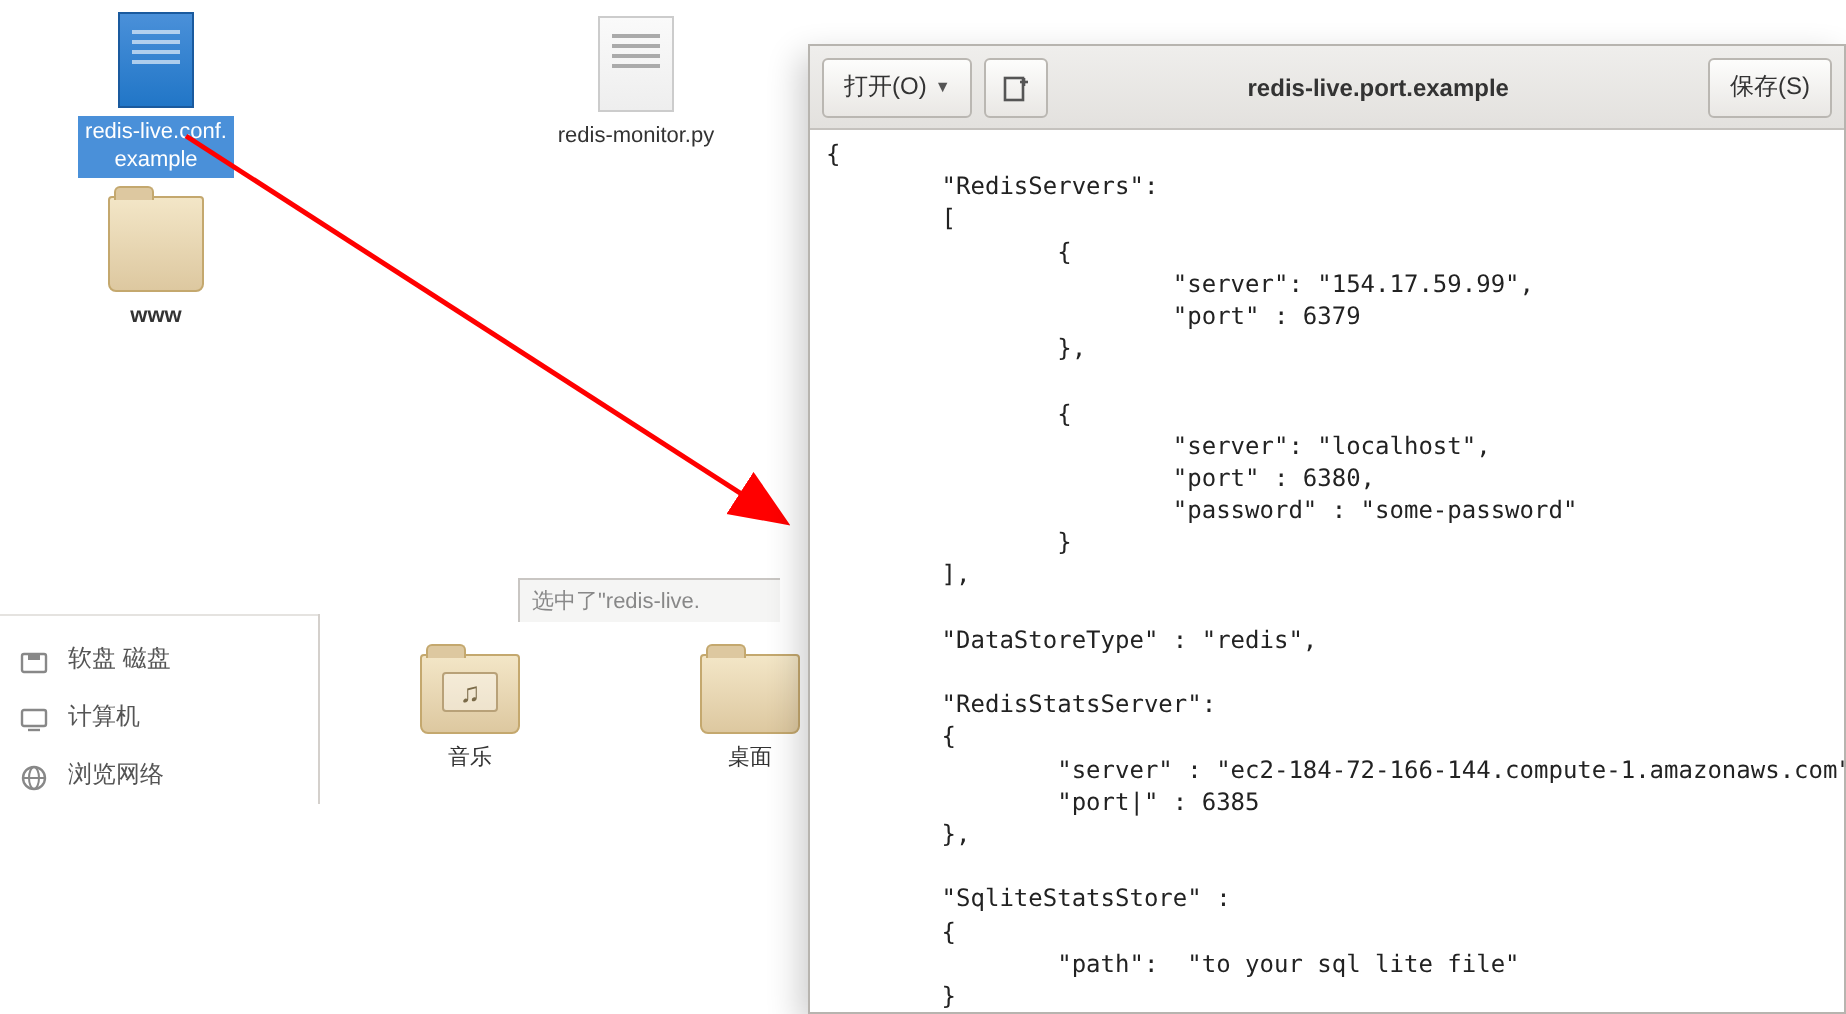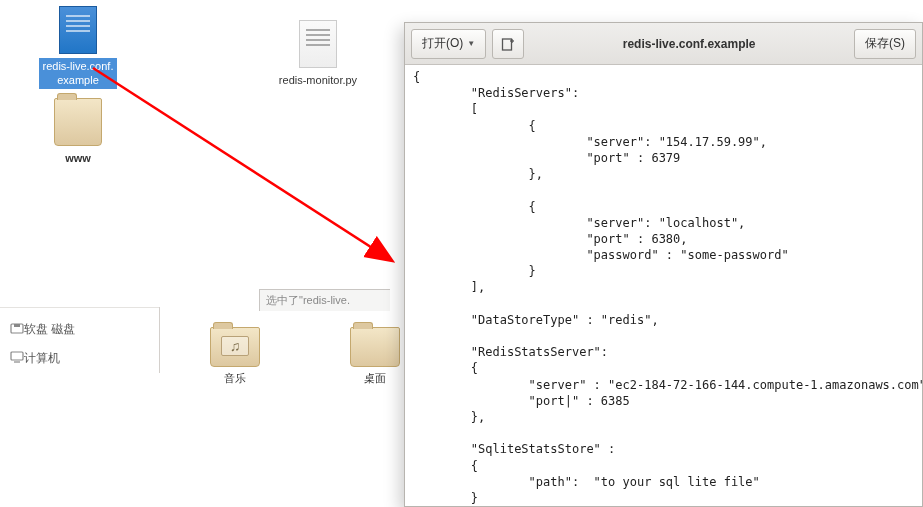--- a/index.html
+++ b/index.html
@@ -124,24 +124,25 @@
 .sidebar {
   position: absolute;
   left: 0;
   top: 307px;
   width: 160px;
   background: #fff;
   border-right: 1px solid #d4d0cc;
 }
 .sidebar-item {
   display: flex;
-  align-items: flex-start;
+  align-items: flex-end;
   padding: 6px 10px;
   font-size: 12px;
   color: #555;
+  gap: 10px;
 }
 .sidebar-item .sb-icon {
   width: 14px; height: 14px;
   display: inline-block;
 }
 
 
 .fm-icons2 {
   position: absolute;
   left: 160px;
@@ -250,41 +251,49 @@
 }
 </style>
 </head>
 <body>
 
 <div class="fm-area">
   <div class="fm-icons">
 
   <div class="file-icon" style="left: 28px; top: 6px;"><div class="icon-graphic doc-icon-blue" style="position: relative;"></div><span class="file-label selected" style="white-space: pre-line;">redis-live.conf.
 example</span></div>
-      <div class="file-icon" style="left: 268px; top: 20px;"><div class="icon-graphic doc-icon" style="position: relative;"></div><span class="file-label" style="white-space: pre-line;">redis-monitor.py</span></div>
+      <div class="file-icon" style="left: 268px; top: 8px;"><div class="icon-graphic doc-icon" style="position: relative;"></div><span class="file-label" style="white-space: pre-line;">redis-monitor.py</span></div>
       <div class="file-icon" style="left: 28px; top: 90px; font-weight: bold;"><div class="icon-graphic folder-icon" style="position: relative;"></div><span class="file-label" style="white-space: pre-line;">www</span></div>
     </div>
   <div class="fm-status">选中了"redis-live.</div>
 
   <div class="sidebar">
       <div class="sidebar-item" style="border-top: 1px solid rgb(212, 208, 204); opacity: 0.6; height: 8px; padding: 0px;"></div>
       <div class="sidebar-item">
         <span class="sb-icon"><svg width="14" height="14" viewBox="0 0 14 14">
             <rect x="1" y="3" width="12" height="9" rx="1" fill="none" stroke="#888" stroke-width="1.2"></rect>
             <rect x="4" y="3" width="6" height="3" fill="#888"></rect>
           </svg></span>
         <span>软盘 磁盘</span>
       </div>
       <div class="sidebar-item">
         <span class="sb-icon"><svg width="14" height="14" viewBox="0 0 14 14">
             <rect x="1" y="2" width="12" height="8" rx="1" fill="none" stroke="#888" stroke-width="1.2"></rect>
             <line x1="4" y1="12" x2="10" y2="12" stroke="#888" stroke-width="1.2"></line>
           </svg></span>
         <span>计算机</span>
       </div>
+      <div class="sidebar-item">
+        <span class="sb-icon"><svg width="14" height="14" viewBox="0 0 14 14">
+            <circle cx="7" cy="7" r="5.5" fill="none" stroke="#888" stroke-width="1.2"></circle>
+            <line x1="1.5" y1="7" x2="12.5" y2="7" stroke="#888"></line>
+            <ellipse cx="7" cy="7" rx="2.5" ry="5.5" fill="none" stroke="#888"></ellipse>
+          </svg></span>
+        <span>浏览网络</span>
+      </div>
     </div>
 
   <div class="fm-icons2">
       <div class="folder-icon2" style="left: 30px; top: 8px;">
         <div class="icon-graphic folder-icon" style="position: relative;">
           <div class="fld-decor">♫</div>
         </div>
         <div>音乐</div>
       </div>
       <div class="folder-icon2" style="left: 170px; top: 8px;">
@@ -310,21 +319,21 @@
       <span class="tri">▼</span>
     </div>
     <div class="hdr-btn" style="padding:0 8px">
       <svg width="14" height="14" viewBox="0 0 14 14">
         <rect x="1.5" y="2" width="9" height="11" fill="none" stroke="#555" stroke-width="1.3"></rect>
         <line x1="9" y1="4" x2="13" y2="4" stroke="#555" stroke-width="1.3"></line>
         <line x1="11" y1="2" x2="11" y2="6" stroke="#555" stroke-width="1.3"></line>
       </svg>
     </div>
     <div class="hdr-title">
-      <div class="t1">redis-live.conf.example</div>
+      <div class="t1">redis-live.port.example</div>
     </div>
     <div class="hdr-btn">
       <span>保存(S)</span>
     </div>
   </div>
   <div class="editor-body">{
 	"RedisServers":
 	[
 		{
 			"server": "154.17.59.99",

